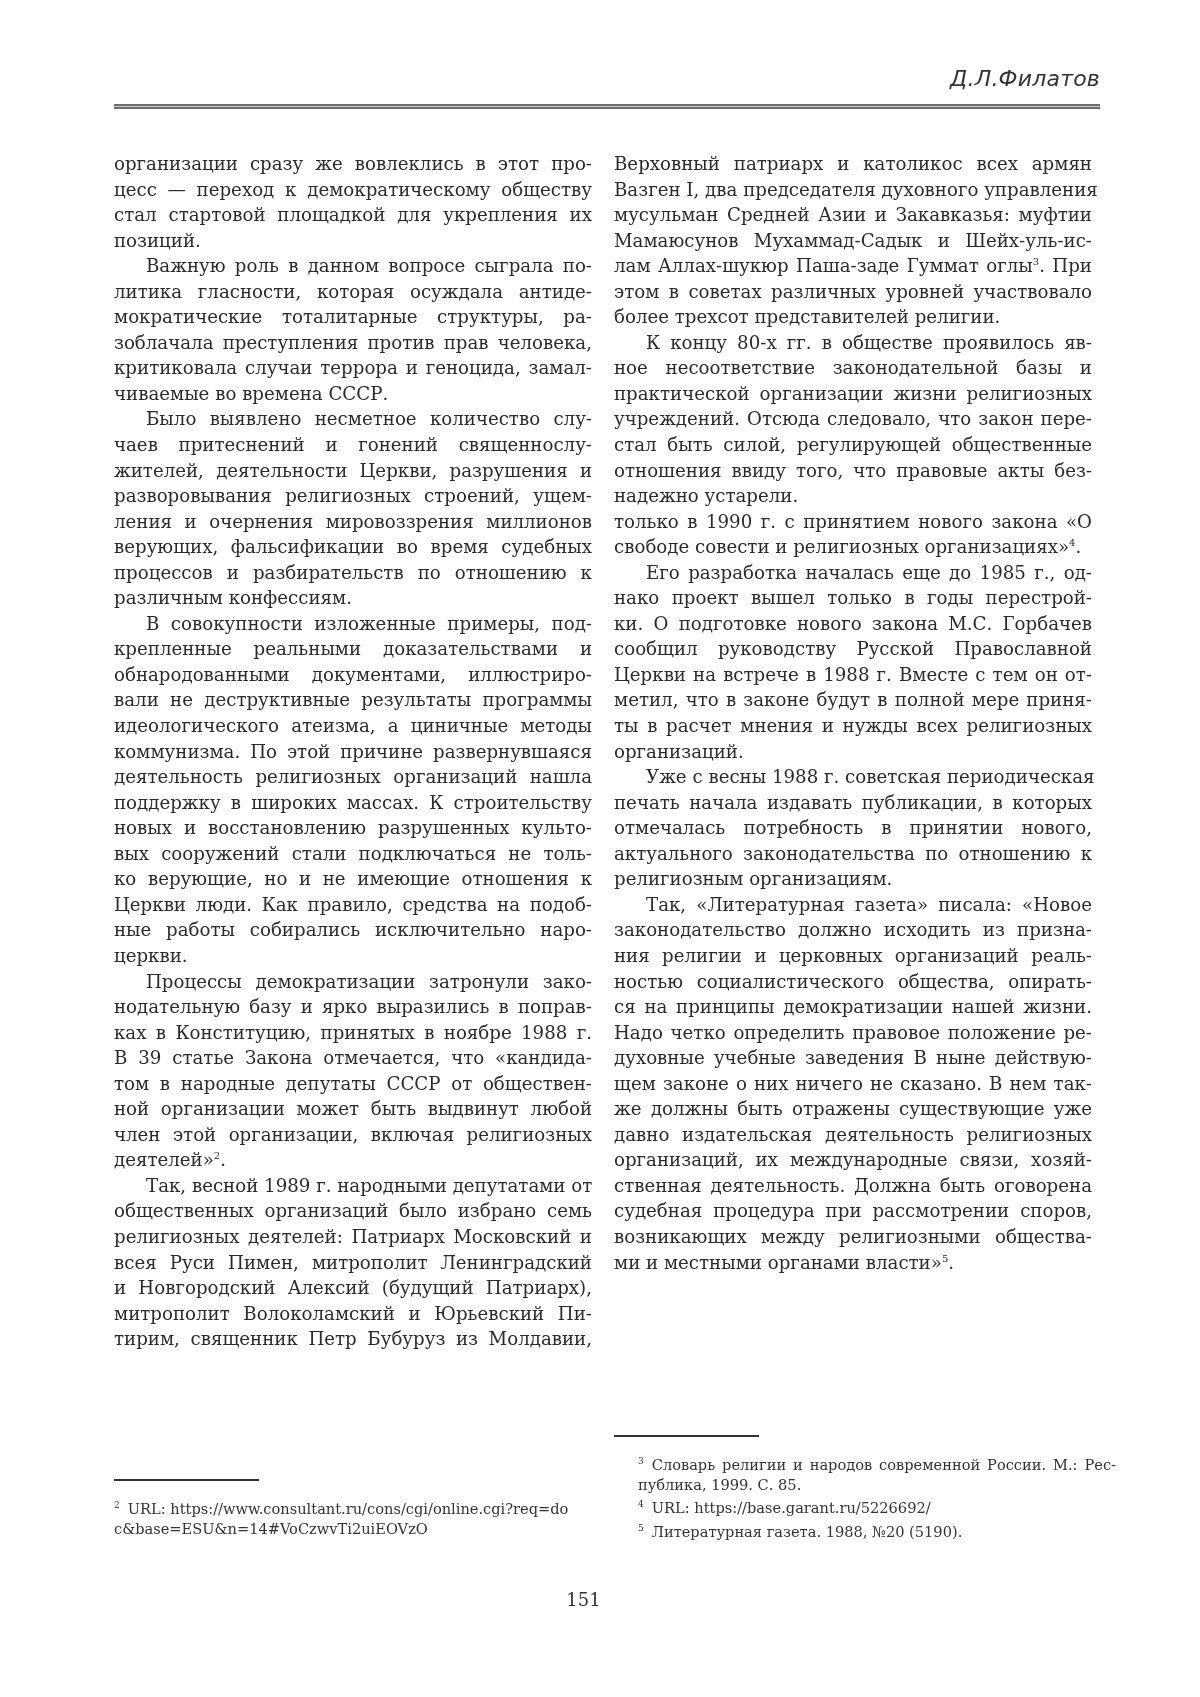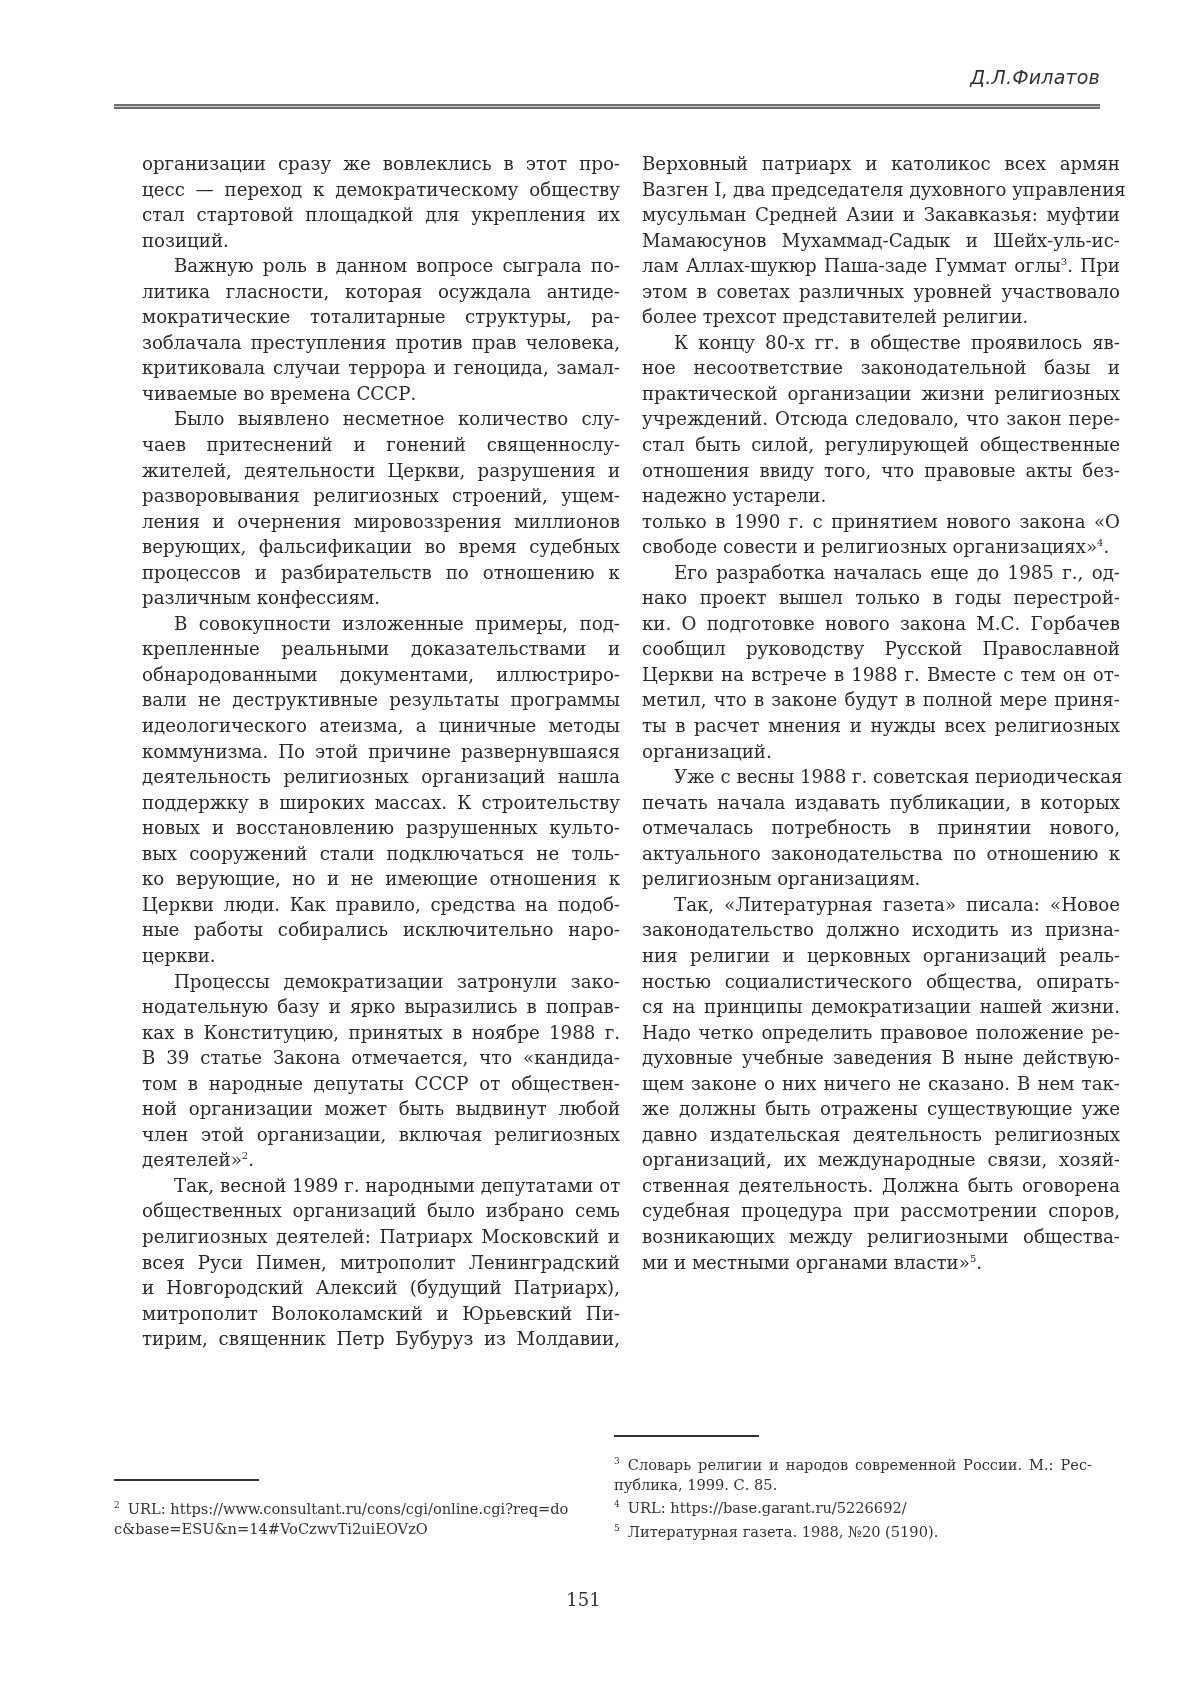--- a/index.html
+++ b/index.html
@@ -4,30 +4,30 @@
   <style>
     html, body { margin: 0; padding: 0; background: #ffffff; }
     body {
       width: 1200px; height: 1697px; position: relative; overflow: hidden;
       font-family: "DejaVu Serif", "Liberation Serif", serif;
       color: #2b2b2b;
     }
     .running-head {
       position: absolute; right: 100px; top: 66px;
       font-family: "DejaVu Sans", "Liberation Sans", sans-serif;
-      font-style: italic; font-size: 19px; color: #333; letter-spacing: 0.2px;
+      font-style: italic; font-size: 22px; color: #333; letter-spacing: 0.2px;
     }
     .head-rule {
       position: absolute; left: 114px; right: 100px; top: 104px; height: 5px;
       border-top: 2px solid #6d6d6d; border-bottom: 2px solid #6d6d6d;
       box-sizing: border-box; background: #cfcfcf;
     }
     .col {
       position: absolute; top: 151px; width: 478px;
-      font-size: 18.2px; line-height: 25.55px; margin-left: 28px;
+      font-size: 18.2px; line-height: 25.55px;
     }
     .col.left { left: 114px; }
     .col.right { left: 614px; width: 478px; }
     .ln { display: block; white-space: nowrap; text-align: justify; text-align-last: justify; height: 25.55px; }
     .ln.last { text-align-last: left; }
     .ln.indent { text-indent: 32px; }
     sup { font-size: 10px; line-height: 0; vertical-align: 7px; }
     .fn-rule { position: absolute; height: 1.5px; background: #333; width: 145px; }
     .fn {
       position: absolute; font-size: 14.6px; line-height: 19.5px; width: 478px; color: #333;
@@ -142,20 +142,20 @@
   <span class="ln last"><span>ми и местными органами власти»</span><sup>5</sup>.</span>
 </div>
 
 <div class="fn-rule" style="left:114px; top:1479px;"></div>
 <div class="fn" style="left:114px; top:1499px;">
   <span class="ln" style="text-align:left;text-align-last:left;"><span class="num">2</span><span>URL: https://www.consultant.ru/cons/cgi/online.cgi?req=do</span></span>
   <span class="ln" style="text-align:center;text-align-last:left;">c&amp;base=ESU&amp;n=14#VoCzwvTi2uiEOVzO</span>
 </div>
 
 <div class="fn-rule" style="left:614px; top:1435px;"></div>
-<div class="fn" style="left:614px; top:1455px;">
+<div class="fn" style="left:638px; top:1455px;">
   <span class="ln"><span class="num">3</span><span>Словарь религии и народов современной России. М.: Рес-</span></span>
   <span class="ln last">публика, 1999. С. 85.</span>
   <span class="ln last" style="margin-top:4px;"><span class="num">4</span><span>URL: https://base.garant.ru/5226692/</span></span>
   <span class="ln last" style="margin-top:4px;"><span class="num">5</span><span>Литературная газета. 1988, №20 (5190).</span></span>
 </div>
 
 <div class="page-number">151</div>
 
 </body></html>

